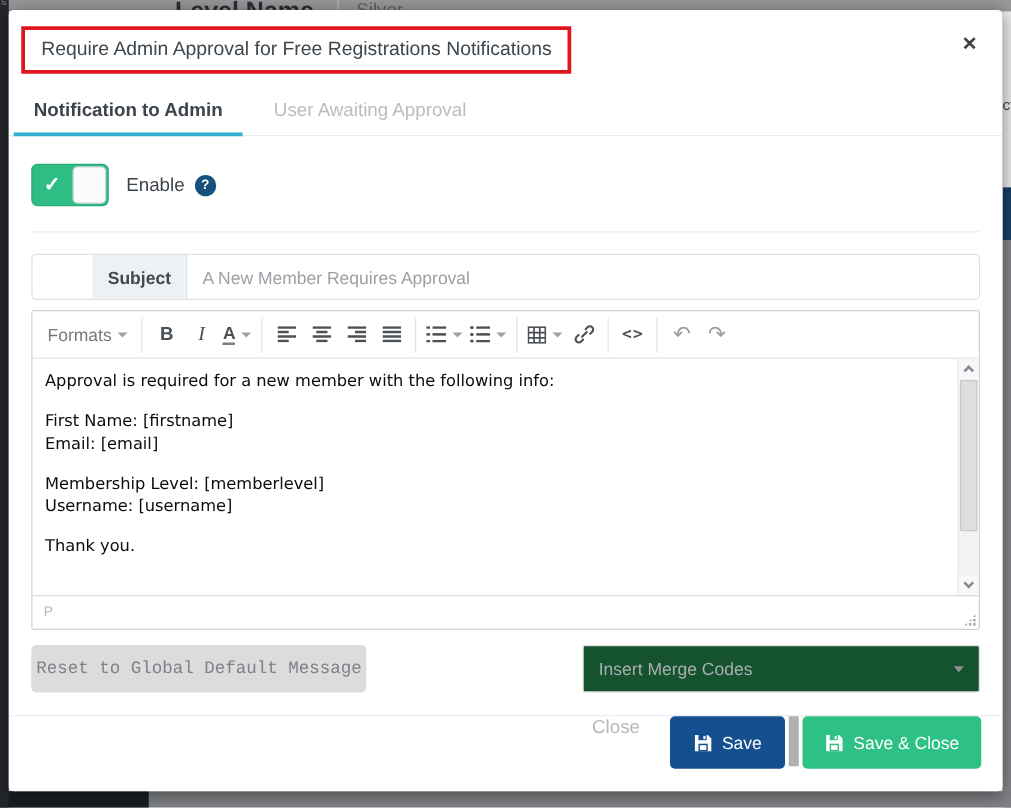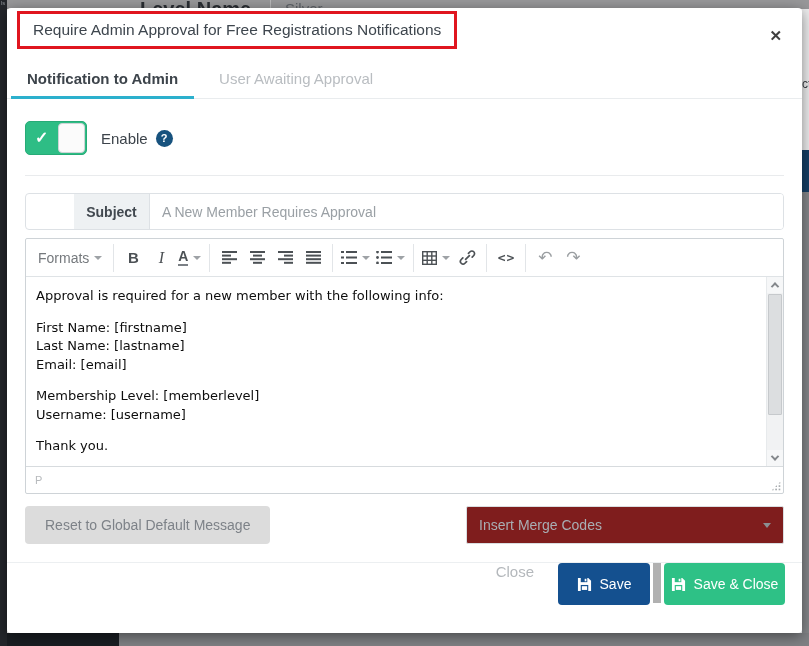--- a/index.html
+++ b/index.html
@@ -17,21 +17,21 @@
   #right-sliver .rs-light { position:absolute; left:0; top:0; width:7px; height:141px; background:#ededee; }
   #right-sliver .rs-text { position:absolute; left:0; top:68px; font-size:12px; color:#3c4147; }
   #right-sliver .rs-navy { position:absolute; left:0; top:141px; width:7px; height:42px; background:#153f66; }
   #backdrop-bottom { left:0; top:633px; width:809px; height:13px; background:#7f8184; z-index:1; }
   #backdrop-bottom .dark { position:absolute; left:0; top:0; width:119px; height:13px; background:#191d22; }
 
   
   #modal { left:7px; top:8px; width:795px; height:625px; background:#fff; border-radius:4px;
            box-shadow:0 3px 14px rgba(0,0,0,.45); z-index:3; overflow:hidden; }
 
-  .modal-header { position:relative; padding:3px 0 0 10px; }
+  .modal-header { position:relative; padding:13px 0 0 10px; }
   .title-box { display:inline-block; border:3px solid #e0161f; padding:7px 13px; background:#fff; }
   .modal-title { font-size:15.5px; color:#3e464e; white-space:nowrap; }
   .close-x { position:absolute; right:20px; top:20px; font-size:15px; font-weight:700; color:#3f3f3f; cursor:pointer; line-height:1; }
 
   .tabs { display:flex; align-items:flex-end; margin-top:13px; padding-left:4px; border-bottom:1px solid #e9ecee; }
   .tab { height:37px; line-height:34px; padding:0 16px; font-size:15px; color:#b9bdc1; cursor:pointer;
          border-bottom:3px solid transparent; margin-bottom:-1px; white-space:nowrap; }
   .tab.active { color:#3d444b; font-weight:700; border-bottom-color:#2cb0cd; }
   .tab + .tab { margin-left:9px; }
 
@@ -78,35 +78,35 @@
   .chev.dn { transform:rotate(225deg) translate(1px,1px); }
   .sb-thumb { position:absolute; left:1px; top:17px; width:14px; height:121px; background:#dcdee0; border:1px solid #c6c9cc; border-radius:1px; cursor:grab; }
 
   .ed-status { position:relative; height:27px; border-top:1px solid #d7dbde; display:flex; align-items:center; padding-left:9px; }
   .ed-path { font-size:11px; color:#b7babd; }
   .grip { position:absolute; right:2px; bottom:2px; width:10px; height:10px; cursor:nwse-resize;
           background-image:radial-gradient(#a9adb0 1px, transparent 1.2px); background-size:3.4px 3.4px;
           clip-path:polygon(100% 0, 100% 100%, 0 100%); }
 
   .actions-row { display:flex; justify-content:space-between; margin:12px 18px 0 18px; }
-  .reset-btn { height:38px; padding:0 20px; background:#dcdcdc; border:0; border-radius:4px; font-size:14px; color:#7d8288;
-               font-family:Liberation Sans, sans-serif; cursor:pointer; }
+  .reset-btn { height:38px; padding:0 4px; background:#dcdcdc; border:0; border-radius:4px; font-size:14px; color:#7d8288;
+               font-family:Liberation Mono, monospace; cursor:pointer; }
   .merge-select { width:318px; height:38px; border:1px solid #d9dde0; border-radius:2px; display:flex; align-items:center;
-                  padding:0 12px; cursor:pointer; background:#7f1d1d; }
+                  padding:0 12px; cursor:pointer; background:#14532d; }
   .merge-text { flex:1; font-size:14px; color:#a9aeb3; }
   .merge-caret { width:0; height:0; border-left:4px solid transparent; border-right:4px solid transparent; border-top:5px solid #8b8f93; }
 
   .modal-footer { margin-top:18px; height:65px; border-top:1px solid #eceff1; display:flex; justify-content:flex-end; padding-right:17px; }
   .close-link { font-size:15px; color:#b4b8bc; cursor:pointer; margin-right:24px; }
   .btn { height:42px; border:0; border-radius:4px; color:#fff; font-size:14px; font-family:"Liberation Sans",sans-serif;
          display:flex; align-items:center; justify-content:center; gap:8px; cursor:pointer; }
   .btn svg { display:block; }
   .btn-save { width:92px; background:#14508f; }
   .gray-bar { width:8px; height:40px; background:#b1b1b1; margin:0 3px; }
-  .btn-savec { width:121px; background:#2ec186; }
+  .btn-savec { width:143px; background:#2ec186; }
 </style>
 </head>
 <body>
 
 <div id="backdrop-top" class="abs">
   <span class="lvl">Level Name</span>
   <span class="vdiv"></span>
   <span class="silver">Silver</span>
 </div>
 <div id="sidebar-strip" class="abs">
@@ -273,21 +273,20 @@
       <div class="tb-btn">
           <span class="gly-redo">↷</span>
         </div>
     </div>
 
     <div class="ed-body">
       <div class="ed-text">
         <div class="ed-line">Approval is required for a new member with the following info:</div>
         <div class="ed-line blank"></div>
         <div class="ed-line">First Name: [firstname]</div>
-        <div class="ed-line">Last Name: [lastname]</div>
         <div class="ed-line">Email: [email]</div>
         <div class="ed-line blank"></div>
         <div class="ed-line">Membership Level: [memberlevel]</div>
         <div class="ed-line">Username: [username]</div>
         <div class="ed-line blank"></div>
         <div class="ed-line">Thank you.</div>
       </div>
       <div class="ed-scroll">
         <div class="sb-btn sb-up">
             <span class="chev up"></span>

